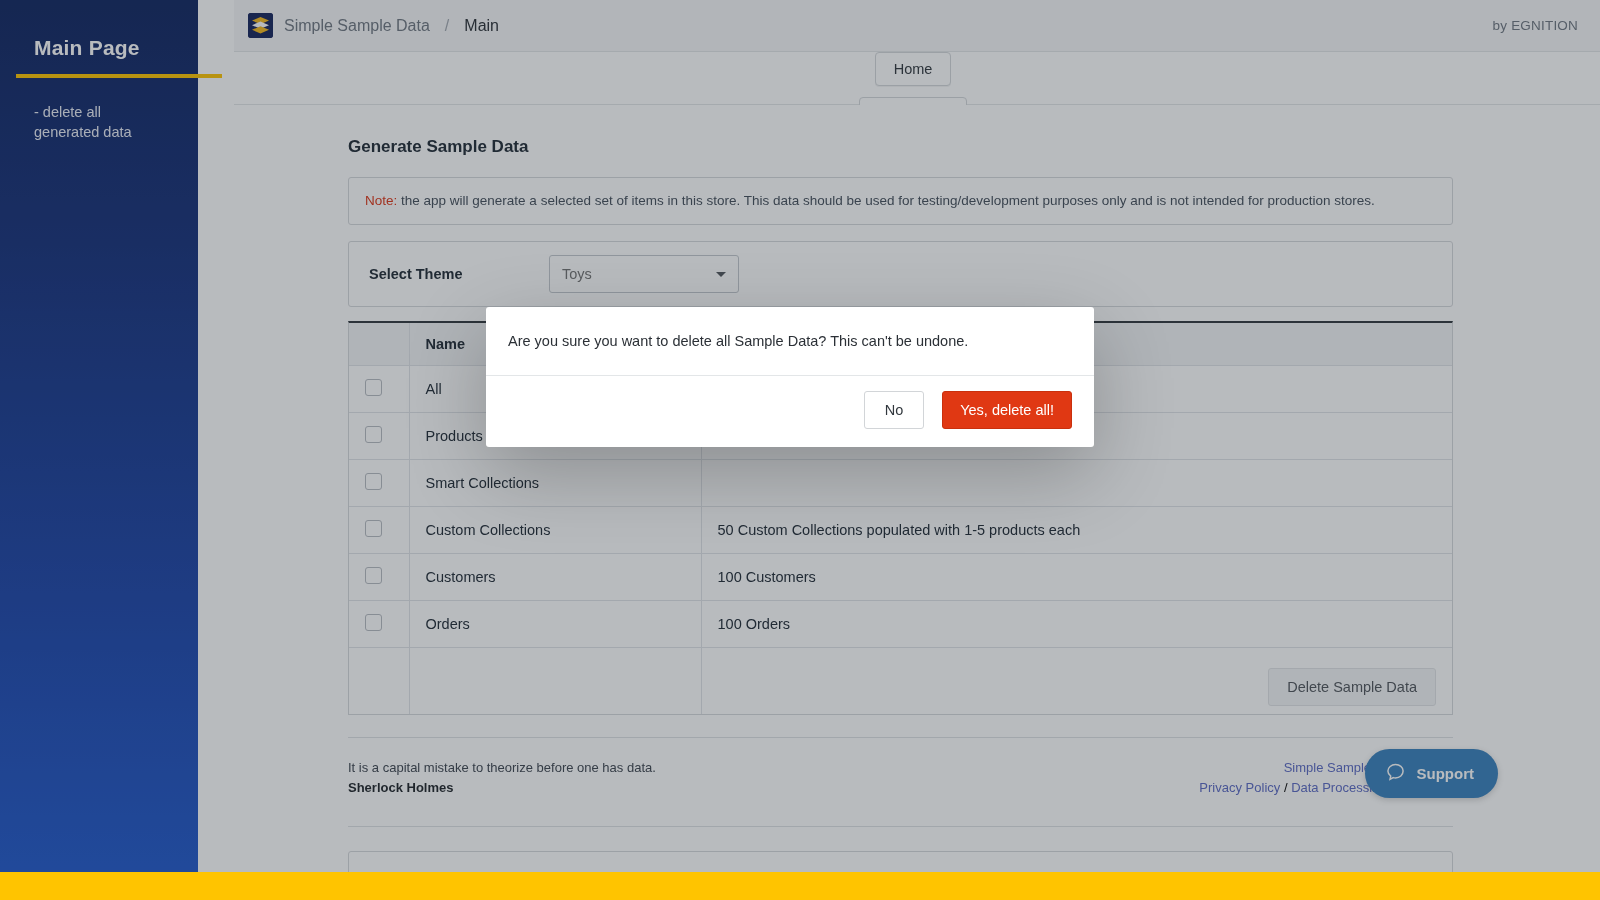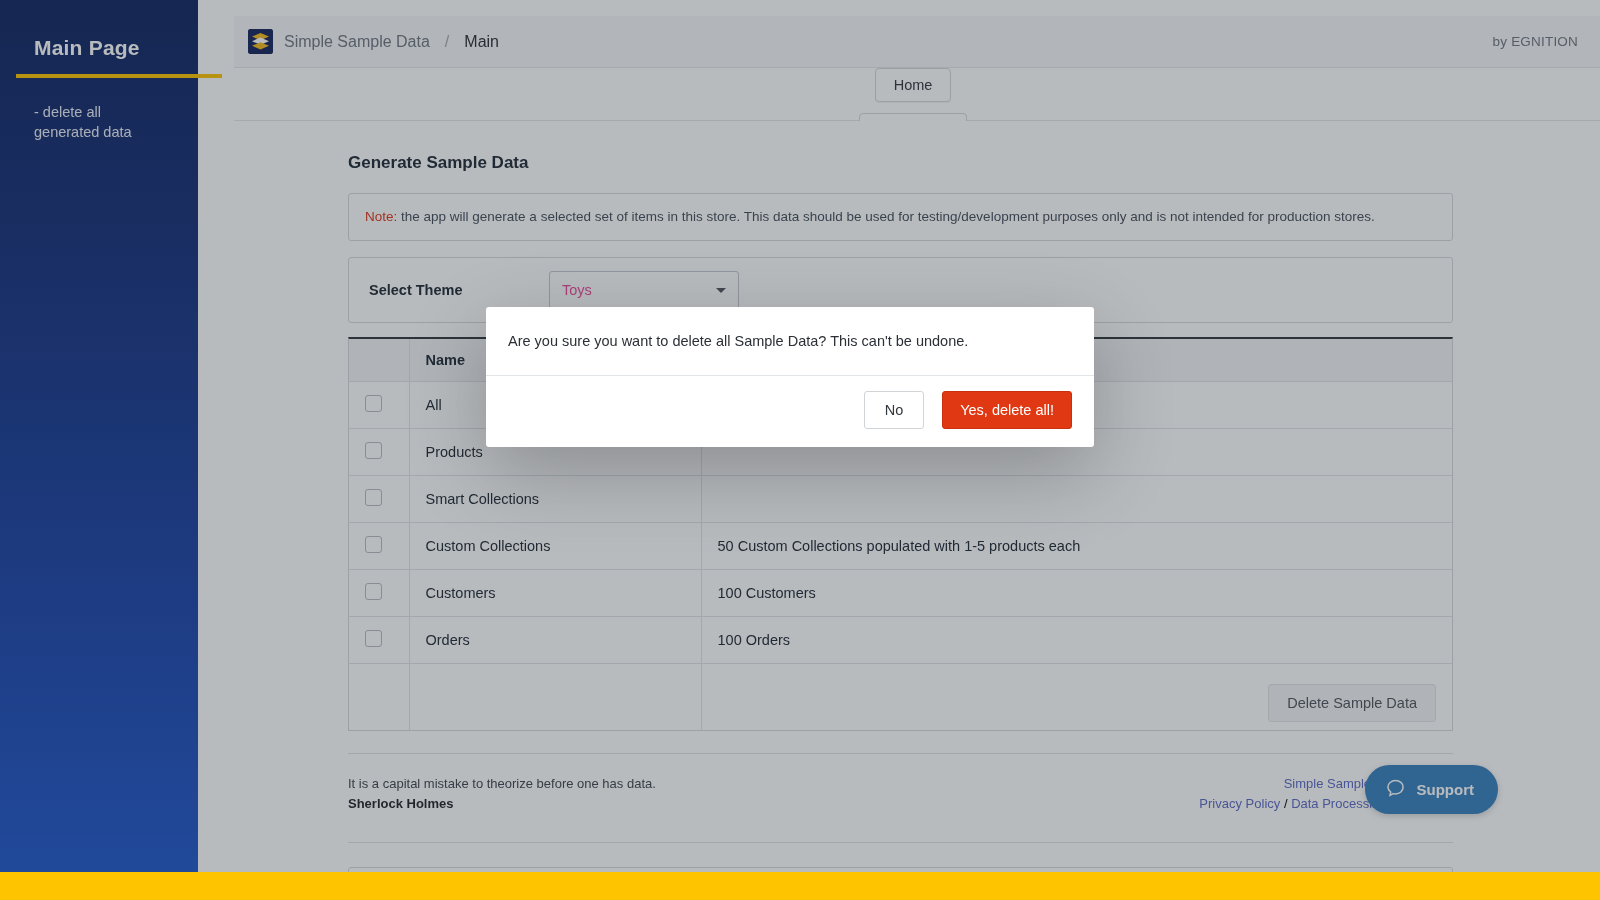--- a/index.html
+++ b/index.html
@@ -33,21 +33,21 @@
     background: #ffc400;
   }
   .sidebar-note {
     font-size: 14.5px; color: #e9ecf5;
     padding: 24px 14px 0 18px;
     line-height: 1.4;
   }
 
   
   .main {
-    position: absolute; left: 234px; top: 16px;
+    position: absolute; left: 234px; top: 0;
     width: 1366px; height: 872px;
     background: #ffffff;
     overflow: hidden;
   }
 
   
   .topbar {
     height: 52px; background: #f6f7f8;
     border-bottom: 1px solid #e4e6e8;
     display: flex; align-items: center;
@@ -119,21 +119,21 @@
     height: 66px;
     display: flex; align-items: center;
     padding: 0 20px;
   }
   .theme-label { font-size: 14.5px; font-weight: bold; color: #212b36; width: 180px; }
   .select-wrap { position: relative; width: 190px; }
   .select-box {
     width: 190px; height: 38px;
     border: 1px solid #c4c9ce; border-radius: 3px; background: #ffffff;
     display: flex; align-items: center; padding: 0 12px;
-    font-size: 14.5px; color: #ec4899; cursor: pointer;
+    font-size: 14.5px; color: #737373; cursor: pointer;
   }
   .caret {
     margin-left: auto;
     width: 0; height: 0;
     border-left: 5px solid transparent; border-right: 5px solid transparent;
     border-top: 5px solid #51565c;
   }
 
   
   .table-wrap {

